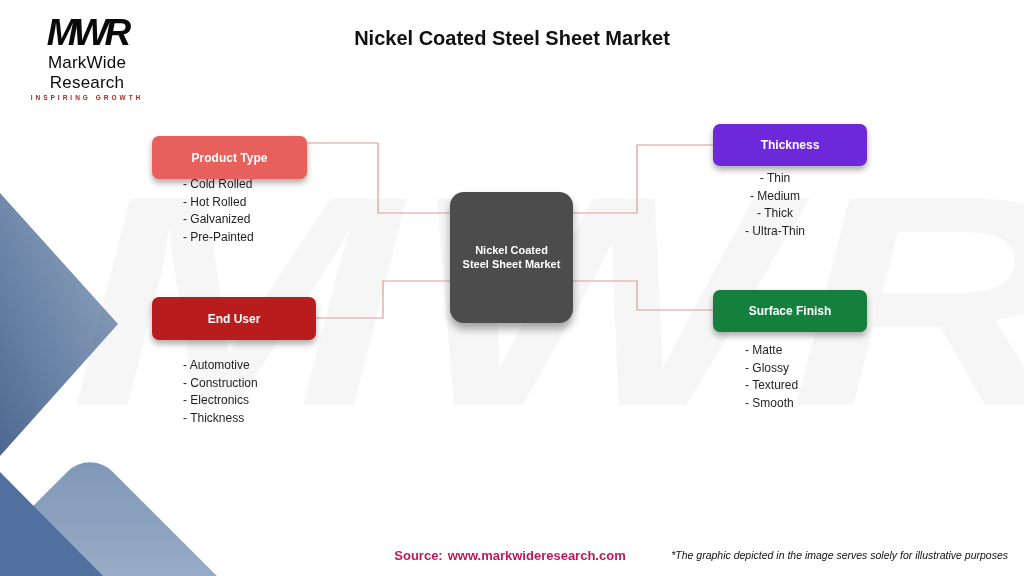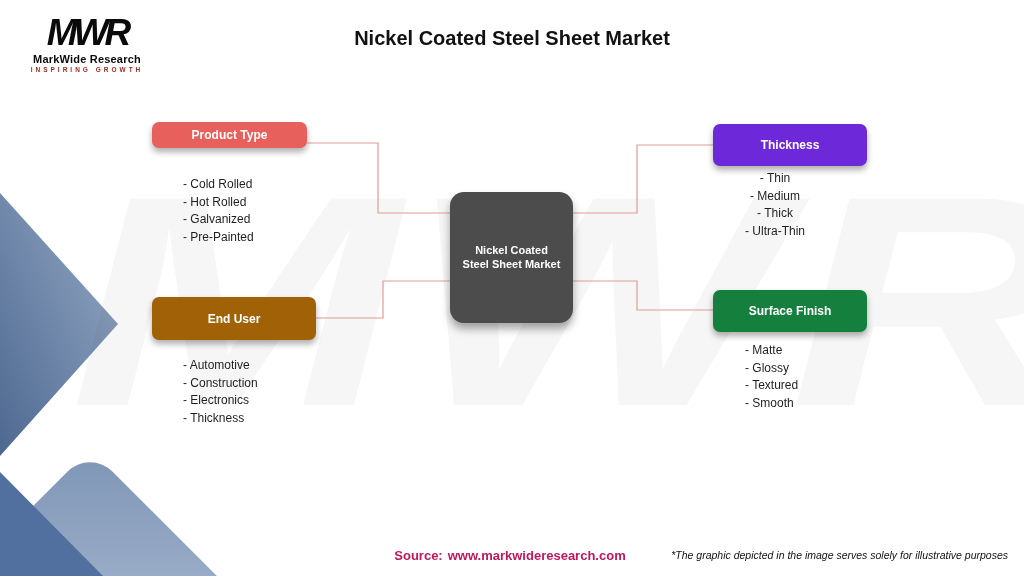--- a/index.html
+++ b/index.html
@@ -8,33 +8,33 @@
 
   
   .bg-svg{position:absolute;left:0;top:0;width:1024px;height:576px;}
   .watermark{position:absolute;left:70px;top:128px;font-size:300px;font-weight:900;font-style:italic;
              letter-spacing:6px;color:rgba(70,70,85,0.05);transform:scaleX(1.32);transform-origin:left center;
              white-space:nowrap;user-select:none;pointer-events:none;}
 
   
   .logo{position:absolute;left:20px;top:14px;width:134px;text-align:center;color:#0a0a0a;}
   .logo-acronym{font-size:37px;font-weight:900;font-style:italic;letter-spacing:-4px;line-height:1;}
-  .logo-name{font-size:11px;font-weight:700;margin-top:2px;letter-spacing:0.2px;}
+  .logo-name{font-size:17px;font-weight:400;margin-top:2px;letter-spacing:0.2px;}
   .logo-tagline{font-size:6.5px;font-weight:700;letter-spacing:3px;color:#9c2b24;margin-top:1px;}
 
   
   .title{position:absolute;left:0;right:0;top:27px;text-align:center;font-size:20px;font-weight:700;color:#111;}
 
   
   .connector-svg{position:absolute;left:0;top:0;width:1024px;height:576px;}
 
   
   .seg-box{position:absolute;border-radius:7px;display:flex;align-items:center;justify-content:center;
            color:#ffffff;font-size:12px;font-weight:700;box-shadow:0 4px 6px rgba(0,0,0,0.32);}
-  .box-product{left:152px;top:122px;width:155px;height:26px;}
+  .box-product{left:152px;top:136px;width:155px;height:43px;}
   .box-thickness{left:713px;top:124px;width:154px;height:42px;}
   .box-enduser{left:152px;top:297px;width:164px;height:43px;}
   .box-surface{left:713px;top:290px;width:154px;height:42px;}
 
   
   .seg-items{position:absolute;font-size:12px;color:#1f1f1f;line-height:17.6px;}
   .seg-item::before{content:"- ";}
   .items-product{left:183px;top:176px;}
   .items-thickness{left:745px;top:170px;text-align:center;}
   .items-enduser{left:183px;top:357px;}
@@ -106,21 +106,21 @@
   <div class="seg-box box-thickness" style="background-color: #6d28d9;">
     <span>Thickness</span>
   </div>
   <div class="seg-items items-thickness">
     <div class="seg-item">Thin</div>
     <div class="seg-item">Medium</div>
     <div class="seg-item">Thick</div>
     <div class="seg-item">Ultra-Thin</div>
   </div>
 
-  <div class="seg-box box-enduser" style="background-color: #a16207;">
+  <div class="seg-box box-enduser" style="background-color: #b91c1c;">
     <span>End User</span>
   </div>
   <div class="seg-items items-enduser">
     <div class="seg-item">Automotive</div>
     <div class="seg-item">Construction</div>
     <div class="seg-item">Electronics</div>
     <div class="seg-item">Thickness</div>
   </div>
 
   <div class="seg-box box-surface" style="background-color: #15803d;">

